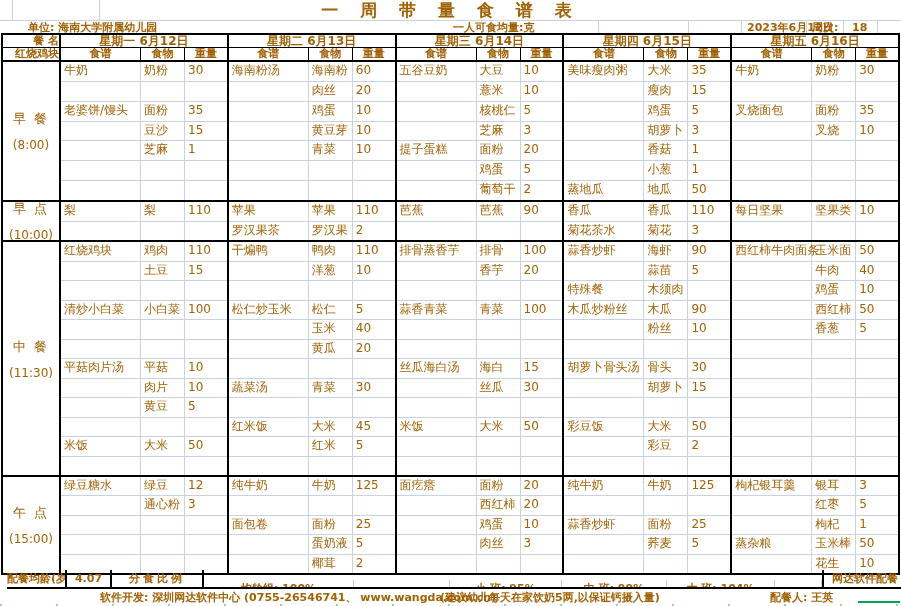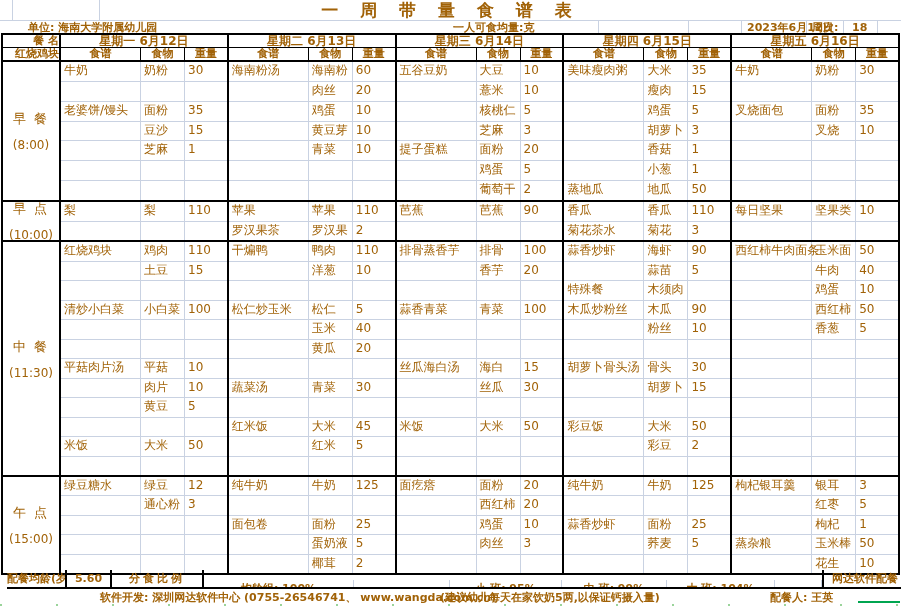--- a/index.html
+++ b/index.html
@@ -829,21 +829,21 @@
               <div class="cell c-food">花生</div>
               <div class="cell c-weight">10</div>
             </div>
           </div>
         </div>
       </div>
   </div>
 
   <div class="summary">
     <div class="sum-c bdr2" style="width:60px">配餐均龄(岁</div>
-    <div class="sum-c bdr2" style="width:45px">5.60</div>
+    <div class="sum-c bdr2" style="width:45px">4.07</div>
     <div class="sum-c bdr2" style="width:92px;letter-spacing:3px">分食比例</div>
     <div class="sum-c bdr1" style="width:150px">均龄组: 100%</div>
     <div class="sum-c bdr1" style="width:96px"></div>
     <div class="sum-c bdr1" style="width:112px">小 班: 95%</div>
     <div class="sum-c bdr1" style="width:105px">中 班: 99%</div>
     <div class="sum-c bdr1" style="width:108px">大 班: 104%</div>
     <div class="sum-c bdr1" style="width:47px"></div>
     <div class="sum-c" style="flex:1;border-left:2px solid #000">网达软件配餐</div>
   </div>
 

